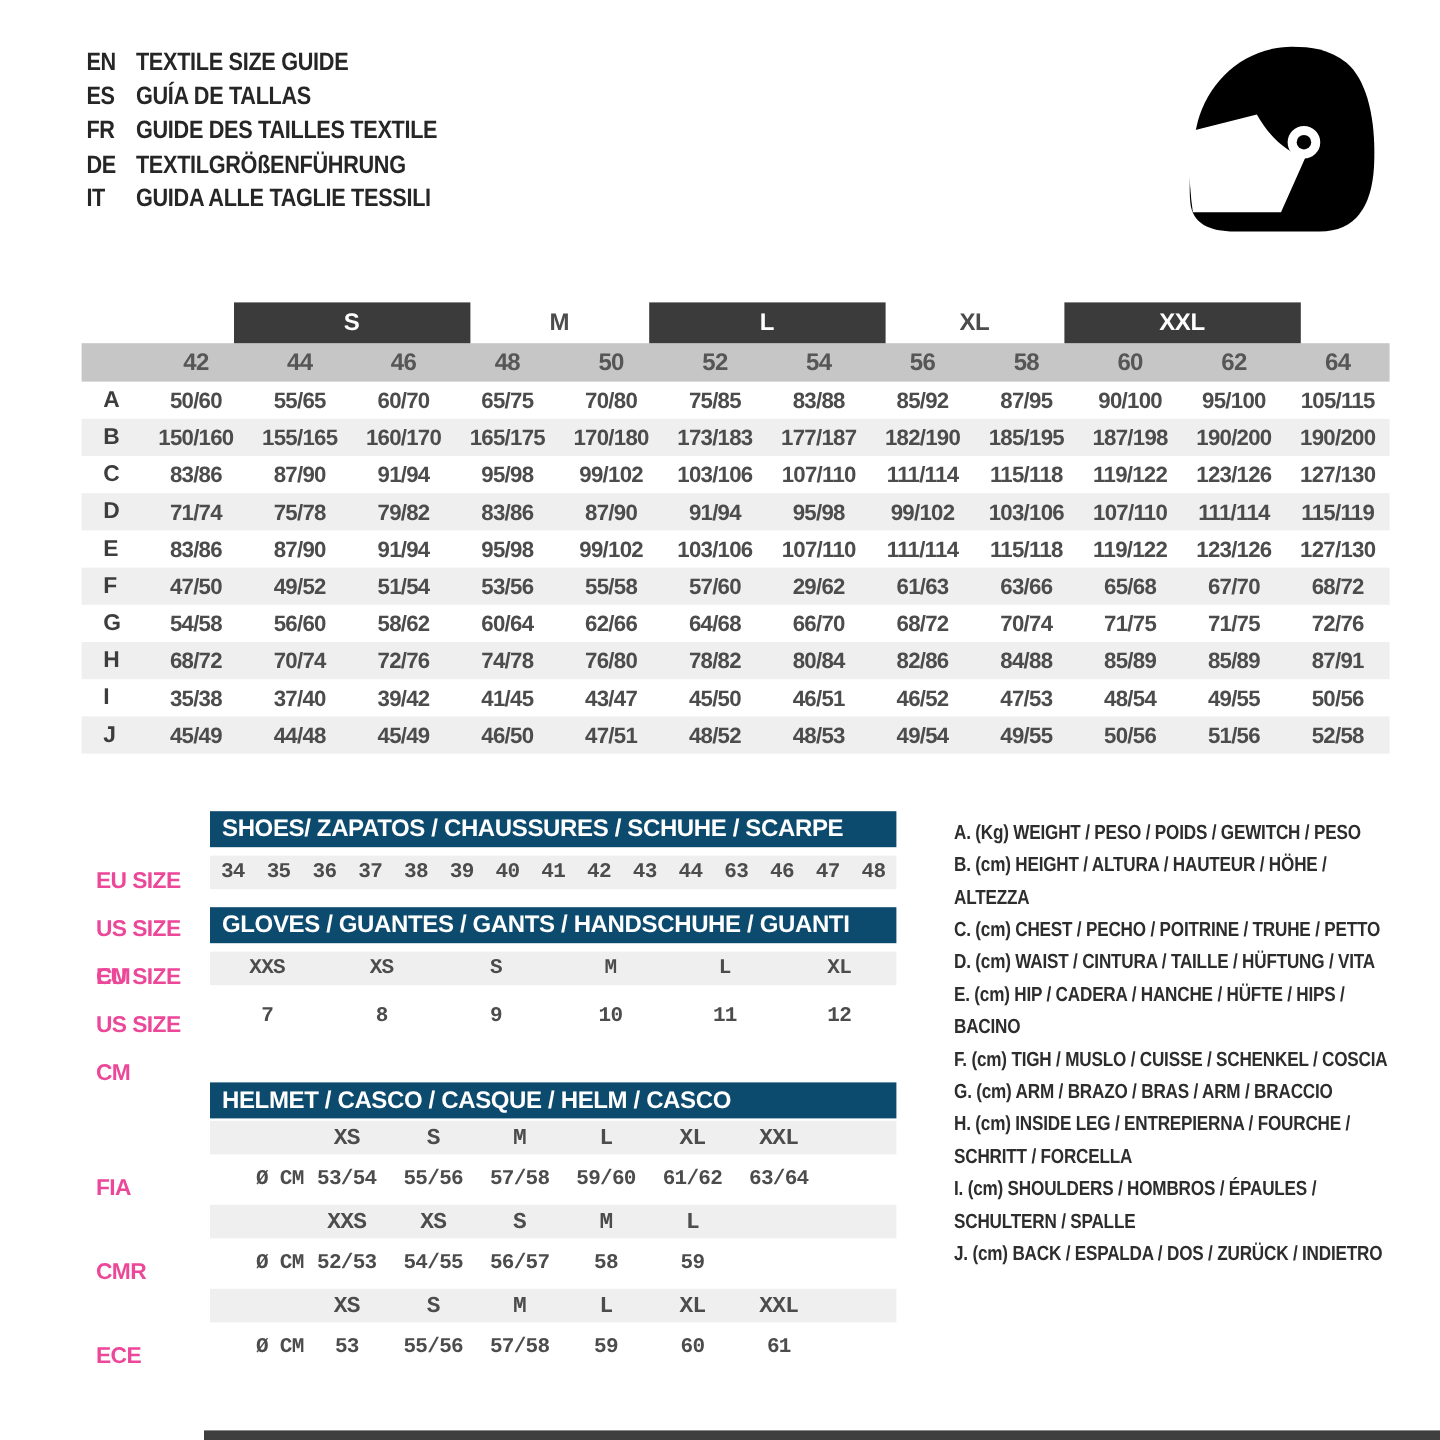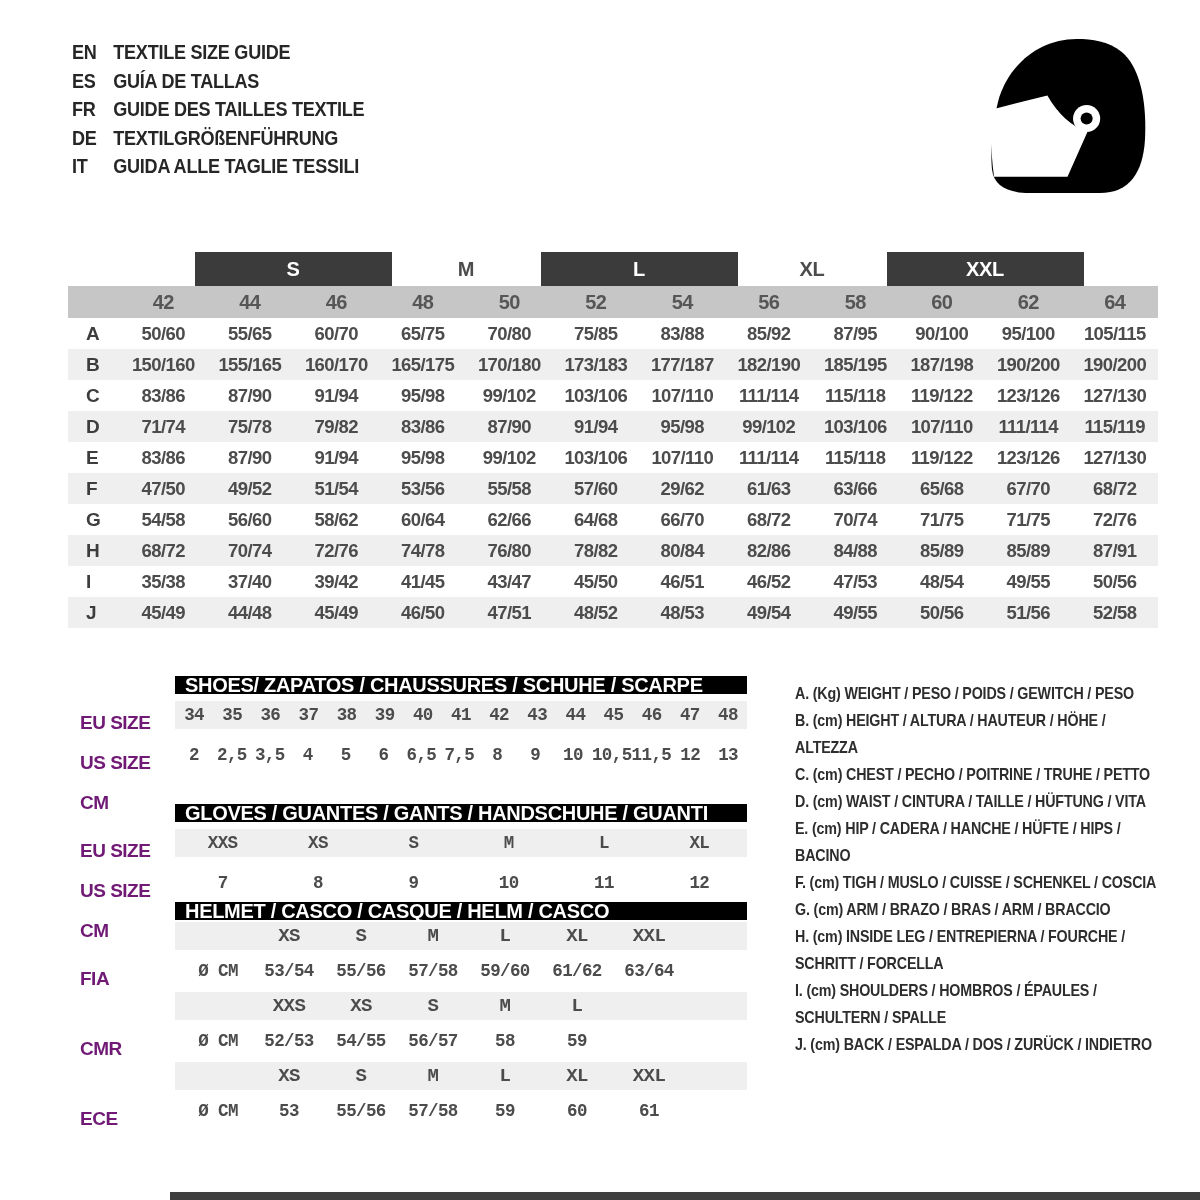--- a/index.html
+++ b/index.html
@@ -23,29 +23,29 @@
   .span2{grid-column:span 2;}
   .box-dark{background:#3b3b3b;color:#fff;height:100%;display:flex;align-items:center;justify-content:center;
             font-size:20px;margin:0 -12px;position:relative;letter-spacing:-0.3px;}
   .plain-group{text-align:center;font-size:20px;color:#4c4c4c;letter-spacing:-0.3px;}
   .mt-cell{text-align:center;font-size:18.5px;letter-spacing:-0.6px;white-space:nowrap;}
   .mt-num{font-size:20px;color:#565656;}
   .mt-label{text-align:left;padding-left:18px;font-size:19px;color:#3d3d3d;}
   
   .sec{position:absolute;left:80px;width:680px;}
   .sec-row{display:grid;grid-template-columns:95px 572px;align-items:center;margin-bottom:2px;}
-  .sec-label{font-size:19px;color:#701a75;letter-spacing:-0.5px;white-space:nowrap;margin-top:16px;}
-  .sec-bar{background:#000000;color:#fff;height:18px;display:flex;align-items:center;
+  .sec-label{font-size:19px;color:#ec4899;letter-spacing:-0.5px;white-space:nowrap;margin-top:16px;}
+  .sec-bar{background:#0c4a6e;color:#fff;height:30px;display:flex;align-items:center;
            padding-left:10px;font-size:20px;letter-spacing:-0.3px;white-space:nowrap;}
   .cells{display:grid;height:28px;align-items:center;font-family:Liberation Mono, monospace;}
   .c15{grid-template-columns:repeat(15,1fr);}
   .c6{grid-template-columns:repeat(6,1fr);}
   .chelm{grid-template-columns:78px repeat(6,72px) 1fr;}
   .cells div{text-align:center;font-size:17.5px;letter-spacing:-0.6px;white-space:nowrap;color:#4c4c4c;}
-  .cells .unit{text-align:center;padding-left:8px;}
+  .cells .unit{text-align:right;padding-left:8px;}
   .cells .hsize{font-size:19px;}
   
   .legend{position:absolute;left:795px;top:680px;width:440px;transform:scaleX(0.84);transform-origin:left top;
           font-size:17px;line-height:27px;color:#2d2d2d;letter-spacing:-0.2px;}
   
   .bottom-bar{position:absolute;left:170px;top:1192px;width:1030px;height:8px;background:#3f3f3f;}
 </style>
 </head>
 <body>
 
@@ -270,21 +270,21 @@
         <div>35</div>
         <div>36</div>
         <div>37</div>
         <div>38</div>
         <div>39</div>
         <div>40</div>
         <div>41</div>
         <div>42</div>
         <div>43</div>
         <div>44</div>
-        <div>45</div>
+        <div>63</div>
         <div>46</div>
         <div>47</div>
         <div>48</div>
       </div>
     </div>
     <div class="sec-row">
       <div class="sec-label">US SIZE</div>
       <div class="cells c15">
         <div>2</div>
         <div>2,5</div>
@@ -301,21 +301,21 @@
         <div>11,5</div>
         <div>12</div>
         <div>13</div>
       </div>
     </div>
     <div class="sec-row">
       <div class="sec-label">CM</div>
     </div>
   </div>
 
-<div class="sec" style="top:804px">
+<div class="sec" style="top:756px">
     <div class="sec-row">
       <div class="sec-label"></div>
       <div class="sec-bar">GLOVES / GUANTES / GANTS / HANDSCHUHE / GUANTI</div>
     </div>
     <div class="sec-row">
       <div class="sec-label">EU SIZE</div>
       <div class="cells c6 stripe">
         <div>XXS</div>
         <div>XS</div>
         <div>S</div>

